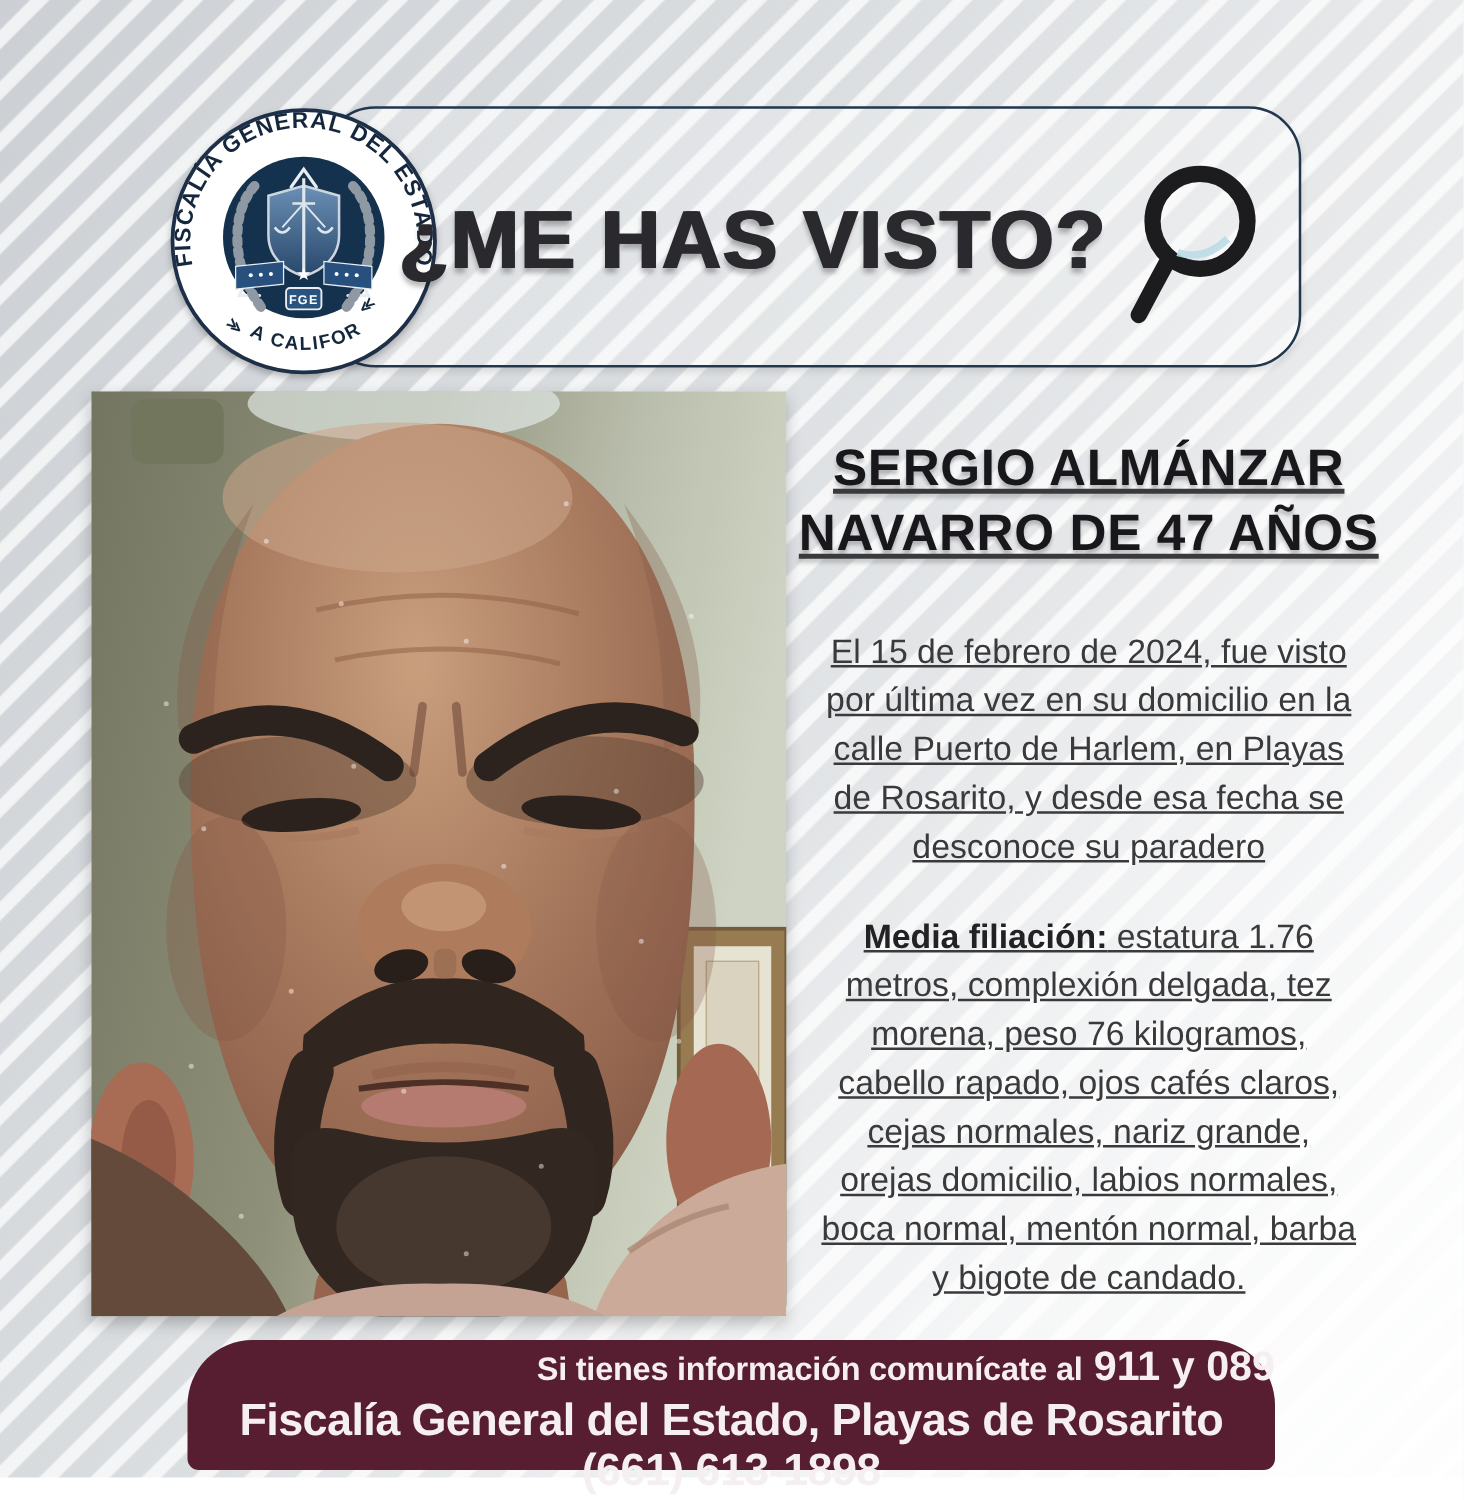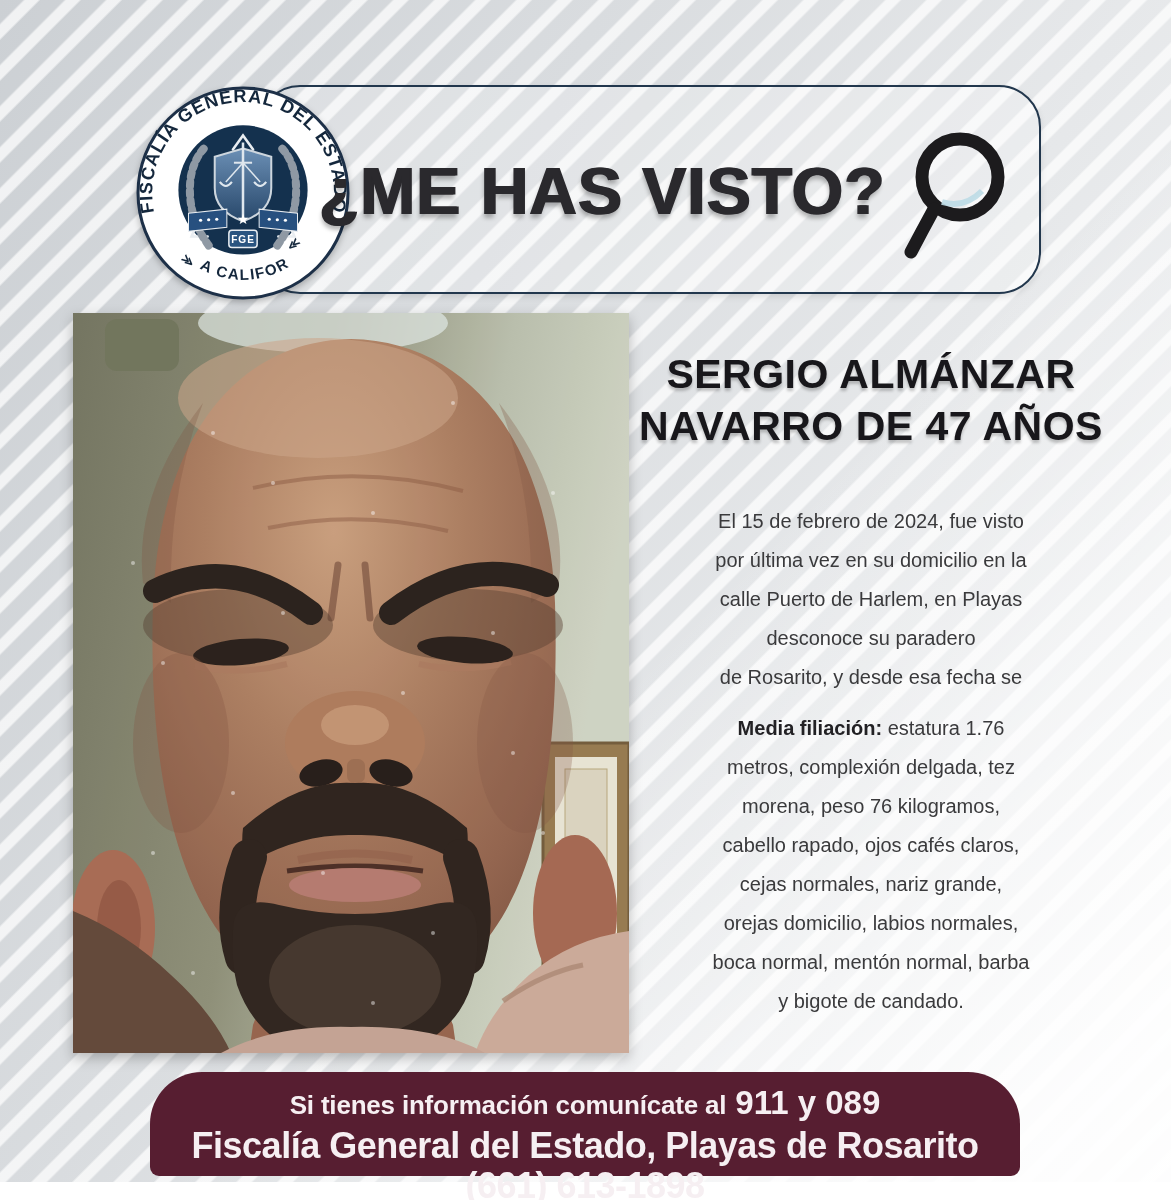--- a/index.html
+++ b/index.html
@@ -26,32 +26,32 @@
     font-size:66px; font-weight:bold; letter-spacing:1px; color:#2a292d; text-align:left;
     line-height:100px; text-shadow:2px 0 0 #2a292d, 0 4px 4px rgba(0,0,0,.28); white-space:nowrap;}
   .magnifier-svg{position:absolute; left:898px; top:125px; width:118px; height:145px;}
 
   
   .photo{position:absolute; left:73px; top:313px; width:556px; height:740px;
     box-shadow:0 5px 12px rgba(0,0,0,.25);}
   .photo svg{display:block;}
 
   
-  .info{position:absolute; left:636px; top:348px; width:470px; text-align:center; color:#3a3a3c;}
+  .info{position:absolute; left:636px; top:348px; width:470px; text-align:center; color:#3a3a3c;text-decoration:underline;}
   .person-name{font-size:41px; line-height:52px; font-weight:bold; color:#18171b;
     text-shadow:0 3px 3px rgba(0,0,0,.22); letter-spacing:.5px;}
-  .para{font-size:20px; line-height:39px;}
+  .para{font-size:27px; line-height:39px;}
   .para-last-seen{margin-top:50px;}
-  .para-media{margin-top:12px;}
+  .para-media{margin-top:33px;}
   .para b{color:#222124;}
 
   
   .footer-banner{position:absolute; left:150px; top:1072px; width:870px; height:104px;
     background:#571e31; border-radius:52px 52px 9px 9px; color:#f6eff2; text-align:center;}
-  .footer-line1{margin-top:10px; font-size:26px; font-weight:bold; line-height:42px; letter-spacing:-.2px;}
+  .footer-line1{font-size:26px; font-weight:bold; line-height:42px; letter-spacing:-.2px;text-align:right;}
   .footer-line1 .big{font-size:33px; margin-left:9px; letter-spacing:0;}
   .footer-line2{font-size:36px; font-weight:bold; line-height:40px; letter-spacing:-.5px;}
 </style>
 </head>
 <body>
 
 <div id="poster">
   <div class="bg-stripes"></div>
   <div class="bg-wash"></div>
   <div class="bg-bottom"></div>
@@ -240,22 +240,22 @@
 
   <div class="info">
     <div class="person-name">
       <div>SERGIO ALMÁNZAR</div>
       <div>NAVARRO DE 47 AÑOS</div>
     </div>
     <div class="para para-last-seen">
         <div>El 15 de febrero de 2024, fue visto</div>
         <div>por última vez en su domicilio en la</div>
         <div>calle Puerto de Harlem, en Playas</div>
+        <div>de Rosarito, y desde esa fecha se</div>
         <div>desconoce su paradero</div>
-        <div>de Rosarito, y desde esa fecha se</div>
       </div>
     <div class="para para-media">
       <div><b>Media filiación:</b><span> estatura 1.76</span></div>
       <div>
           <div>metros, complexión delgada, tez</div>
           <div>morena, peso 76 kilogramos,</div>
           <div>cabello rapado, ojos cafés claros,</div>
           <div>cejas normales, nariz grande,</div>
           <div>orejas domicilio, labios normales,</div>
           <div>boca normal, mentón normal, barba</div>

